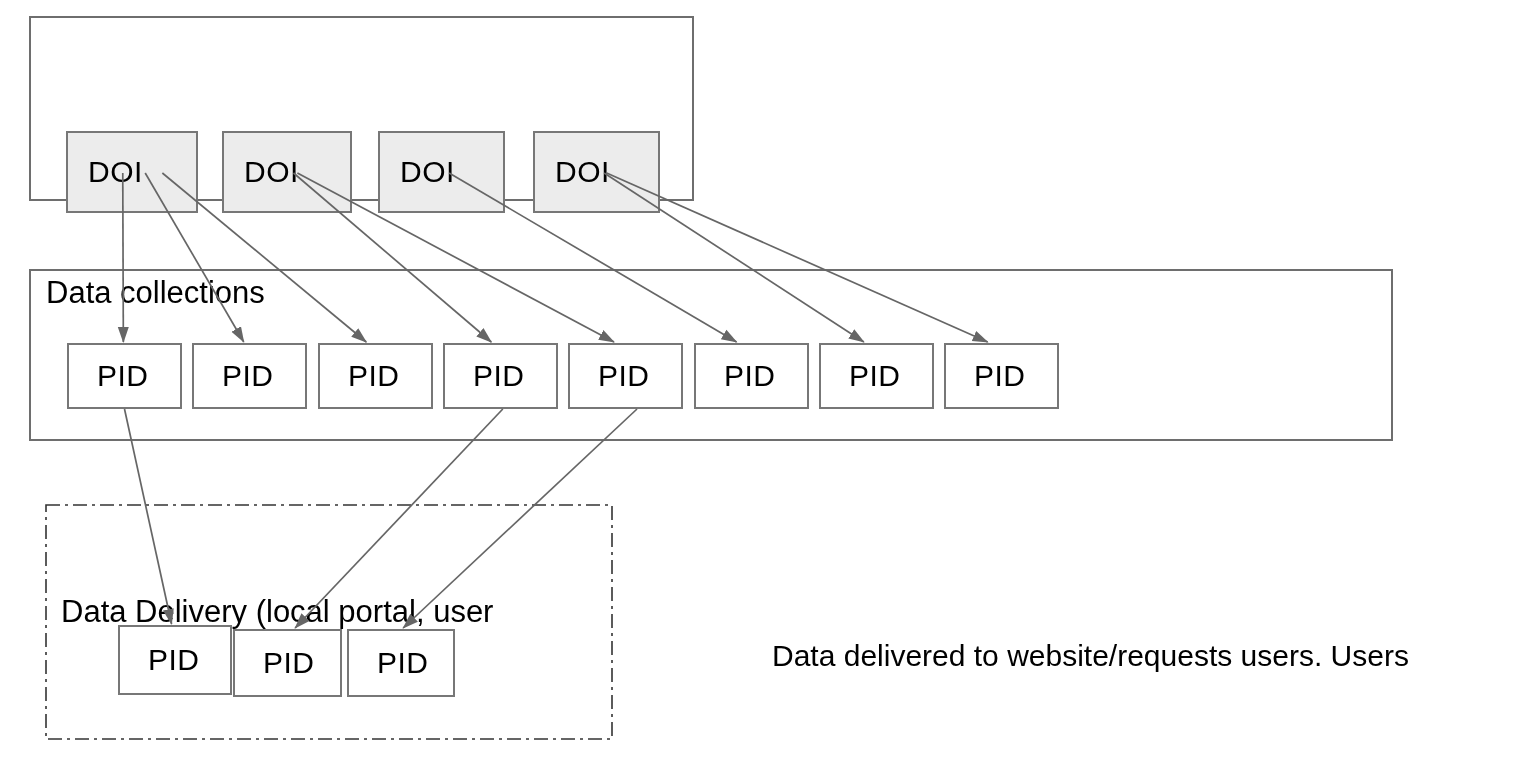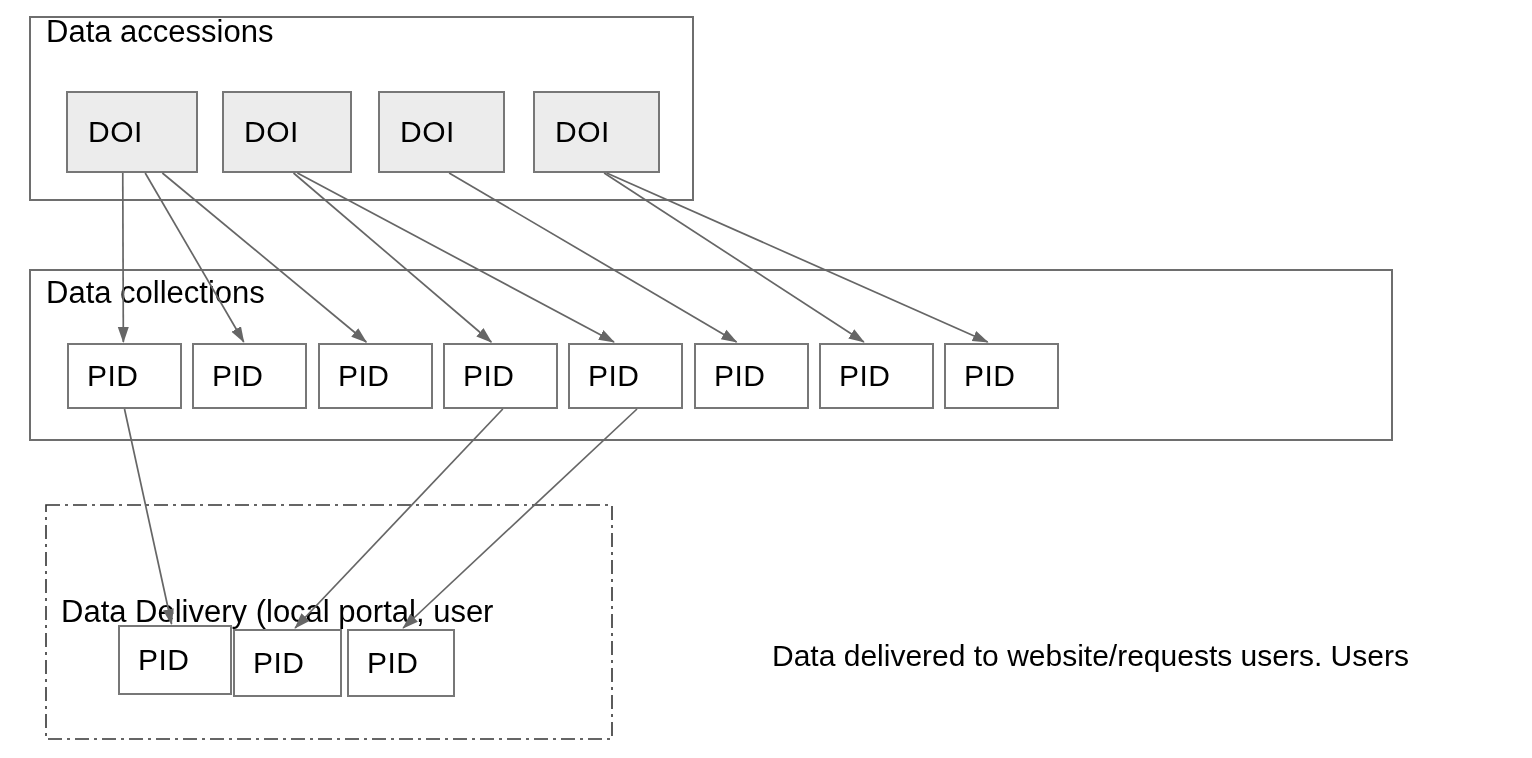--- a/index.html
+++ b/index.html
@@ -12,41 +12,40 @@
     position:absolute;box-sizing:border-box;
     border:2px solid var(--container-border,#6e6e6e);
     background:transparent;
   }
   .node{
     position:absolute;box-sizing:border-box;
     border:2px solid var(--box-border,#777);
     display:flex;align-items:center;
     font-size:30px;letter-spacing:0.5px;
   }
-  .doi{background:var(--doi-fill,#ececec);padding-left:20px;}
-  .pid{background:var(--pid-fill,#fff);padding-left:18px;align-items:center;}
+  .doi{background:var(--doi-fill,#ececec);padding-left:20px;margin-top:40px;}
+  .pid{background:var(--pid-fill,#fff);padding-left:28px;align-items:center;}
   .title{position:absolute;font-size:31px;line-height:38px;white-space:pre;}
   .note{position:absolute;font-size:30px;line-height:38px;white-space:pre;}
   #edges{position:absolute;left:0;top:0;pointer-events:none;}
   .edge-line{stroke:var(--line,#666);stroke-width:1.7;fill:none;}
   #arrow polygon{fill:var(--line,#666);}
   .delivery-rect{
     fill:none;stroke:var(--delivery-border,#333);
     stroke-width:1.6;stroke-dasharray:14 5 3 5;
   }
 </style>
 </head>
 <body>
 
 <div id="canvas">
 
   <div class="container" style="left:29px;top:16px;width:665px;height:185px;"></div>
   <div class="container" style="left:29px;top:269px;width:1364px;height:172px;"></div>
 
-  <div class="title" style="left:46px;top:13px;">Data accessions</div>
   <div class="title" style="left:46px;top:274px;">Data collections</div>
 
   <div class="node doi" style="left:66px;top:91px;width:132px;height:82px;">
     <span>DOI</span>
   </div>
   <div class="node doi" style="left:222px;top:91px;width:130px;height:82px;">
     <span>DOI</span>
   </div>
   <div class="node doi" style="left:378px;top:91px;width:127px;height:82px;">
     <span>DOI</span>

